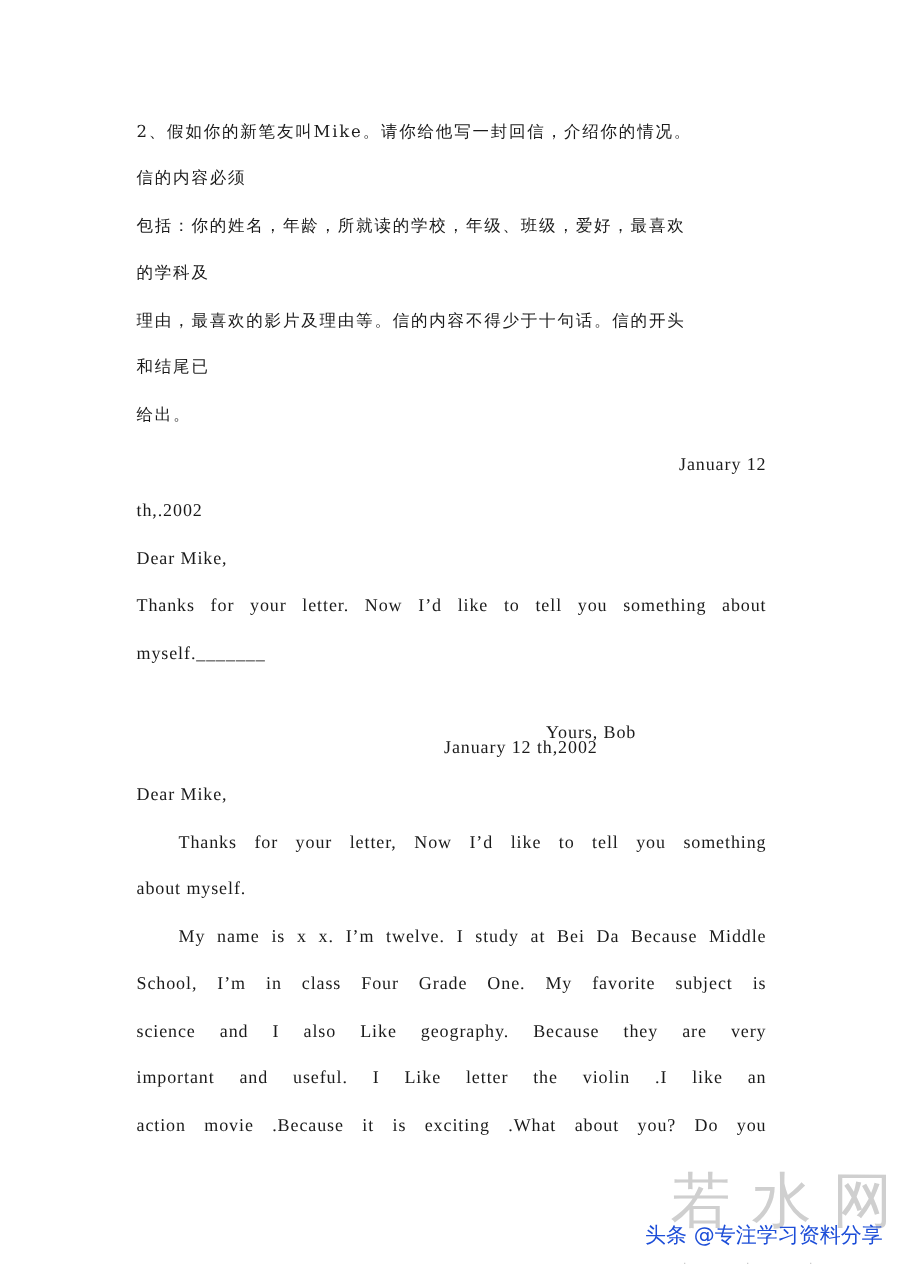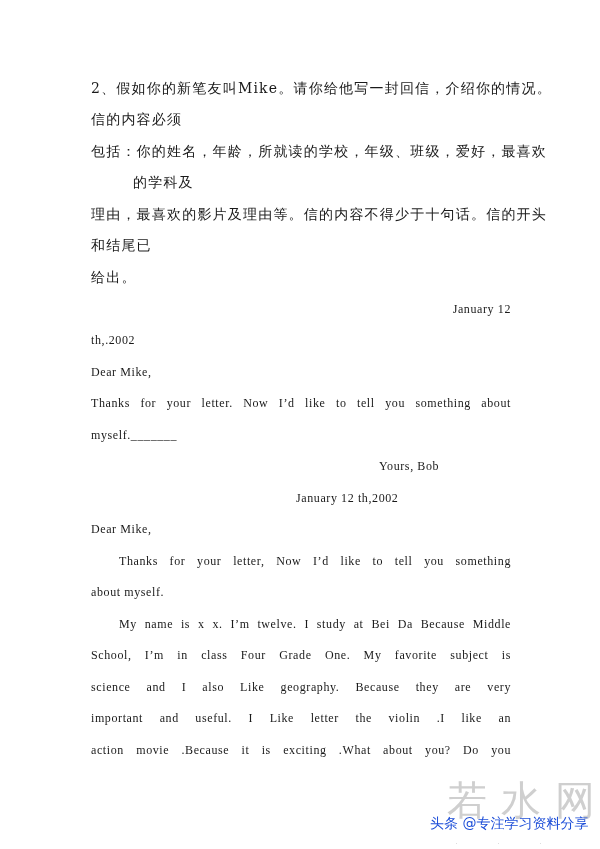--- a/index.html
+++ b/index.html
@@ -1,48 +1,48 @@
 <!DOCTYPE html>
 <html><head>
 <meta charset="utf-8">
 <style>
   html, body { margin:0; padding:0; background:#ffffff; }
   body { width:600px; height:849px; position:relative; overflow:hidden;
          font-family:"DejaVu Sans Mono","Liberation Mono",monospace; color:#1a1a1a; }
   .line { position:absolute; left:91px; font-size:12.5px; white-space:nowrap; line-height:16px; }
-  .zh { font-family:"DejaVu Serif","Liberation Serif",serif; font-size:14px; letter-spacing:1.2px; }
+  .zh { font-family:"DejaVu Serif","Liberation Serif",serif; font-size:11px; letter-spacing:1.2px; }
   .en { font-family:Liberation Serif, serif; font-size:12px; letter-spacing:0.6px; }
   .just { width:420px; text-align:justify; text-align-last:justify; }
   .right { left:auto; right:89px; }
   .wm { position:absolute; left:430px; top:815px; font-family:"DejaVu Sans","Liberation Sans",sans-serif;
         font-size:14px; color:#1d4ed8; white-space:nowrap; }
   .wm-logo { position:absolute; left:447px; top:773px; font-family:"DejaVu Sans","Liberation Sans",sans-serif;
         font-size:40px; color:#cfcfcf; letter-spacing:14px; white-space:nowrap; }
   .wm-sub { position:absolute; left:455px; top:840px; font-size:5px; color:#bbb; letter-spacing:18px; }
 </style>
 </head>
 <body>
 
 <div>
   <div class="line zh" style="top:80px;">2、假如你的新笔友叫Mike。请你给他写一封回信，介绍你的情况。</div>
   <div class="line zh" style="top:111px;text-align:right;">信的内容必须</div>
   <div class="line zh" style="top:143px;">包括：你的姓名，年龄，所就读的学校，年级、班级，爱好，最喜欢</div>
-  <div class="line zh" style="top:174px;margin-left:42px;">的学科及</div>
+  <div class="line zh" style="top:174px;">的学科及</div>
   <div class="line zh" style="top:206px;">理由，最喜欢的影片及理由等。信的内容不得少于十句话。信的开头</div>
   <div class="line zh" style="top:237px;">和结尾已</div>
   <div class="line zh" style="top:269px;">给出。</div>
 </div>
 
 <div>
   <div class="line en right" style="top:301px;">January 12</div>
   <div class="line en" style="top:332px;">th,.2002</div>
   <div class="line en" style="top:364px;">Dear Mike,</div>
   <div class="line en just" style="top:395px;">Thanks for your letter. Now I’d like to tell you something about</div>
   <div class="line en" style="top:427px;">myself._______</div>
-  <div class="line en" style="top:458px; left:364px;margin-left:15px;">Yours,  Bob</div>
+  <div class="line en" style="top:480px; left:364px;">Yours,  Bob</div>
 </div>
 
 <div>
   <div class="line en" style="top:490px; left:296px;">January 12 th,2002</div>
   <div class="line en" style="top:521px;">Dear Mike,</div>
   <div class="line en" style="top:553px; left:119px; width:392px; text-align:justify; text-align-last:justify;">Thanks for your letter, Now I’d like to tell you something</div>
   <div class="line en" style="top:584px;">about myself.</div>
   <div class="line en" style="top:616px; left:119px; width:392px; text-align:justify; text-align-last:justify;">My name is x x. I’m twelve. I study at Bei Da Because Middle</div>
   <div class="line en just" style="top:647px;">School, I’m in class Four Grade One. My favorite subject is</div>
   <div class="line en just" style="top:679px;">science and I also Like geography. Because they are very</div>

